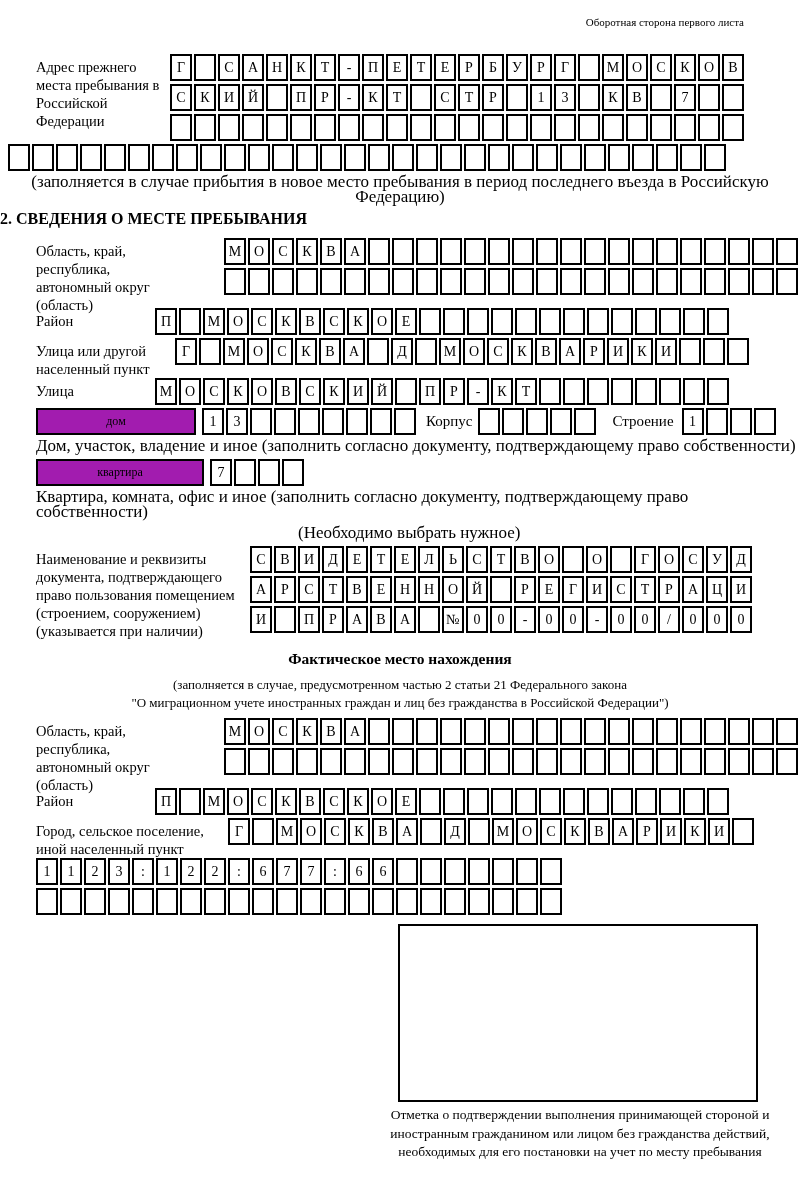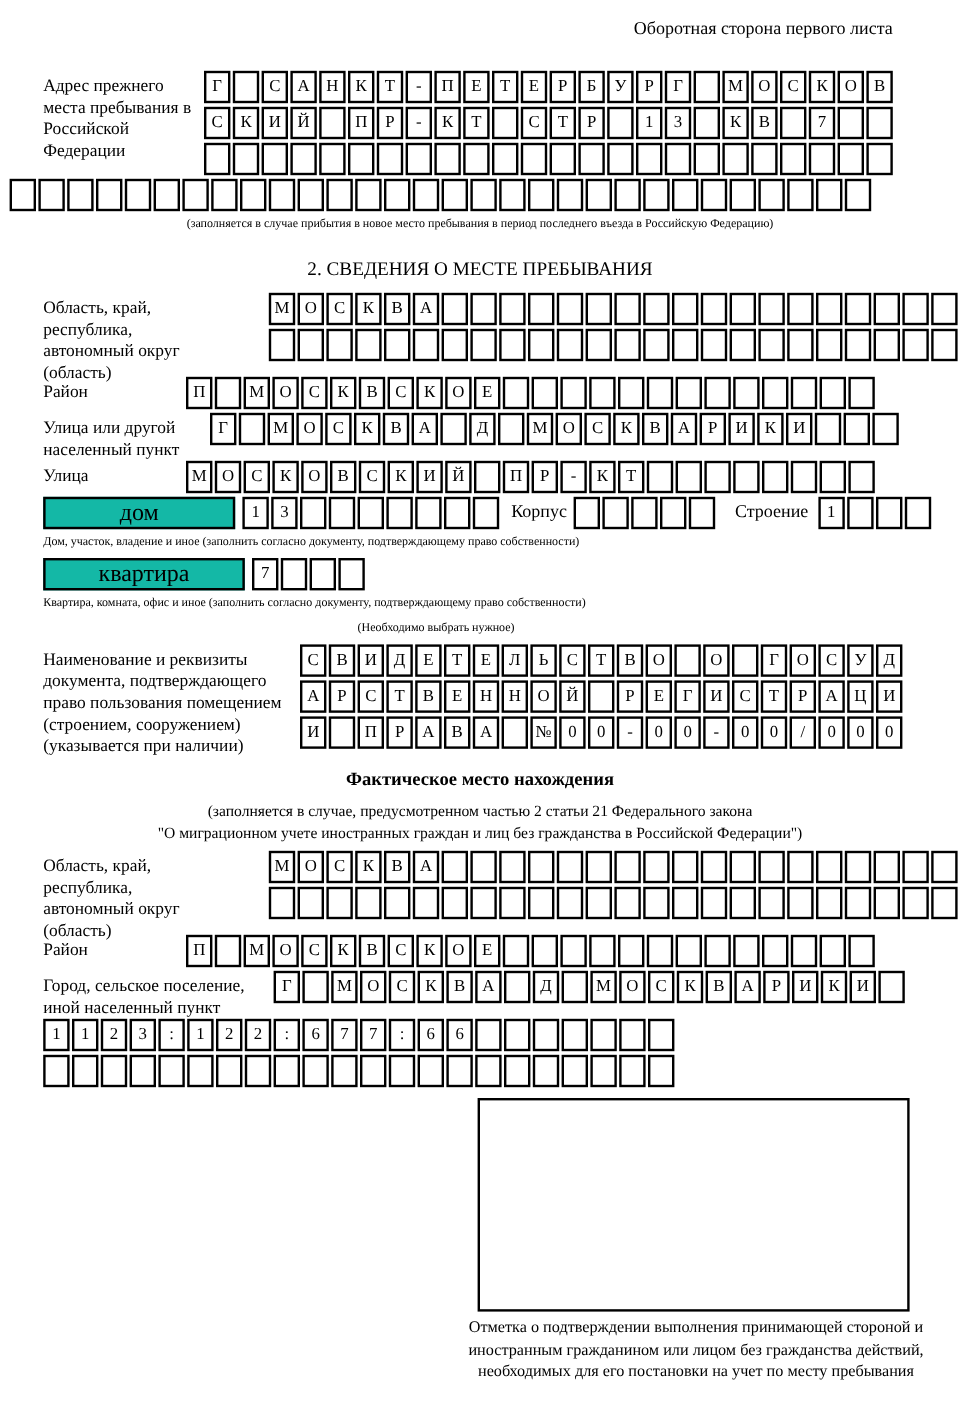--- a/index.html
+++ b/index.html
@@ -1,45 +1,45 @@
 <!DOCTYPE html>
 <html><head>
 <meta charset="utf-8">
 <style>
   html,body { margin:0; padding:0; background:#ffffff; }
   .page {
     position:relative; width:800px; height:1180px; margin:0 auto;
     background:#fff; color:#000; overflow:hidden; box-sizing:border-box;
     font-family:"Liberation Serif", serif; padding-top:16px;
   }
-  .header-note { text-align:right; padding-right:56px; font-size:15px; margin-bottom:26px; }
+  .header-note { text-align:right; padding-right:56px; font-size:11px; margin-bottom:26px; }
 
   .sect { padding-left:36px; }
   .flexrow { display:flex; align-items:flex-start; }
   .label { font-size:14.5px; line-height:18px; padding-top:4px; box-sizing:border-box; padding-right:0; }
   .w130 { width:134px; } .w115 { width:119px; } .w135 { width:139px; }
   .w210 { width:214px; } .w140 { width:144px; } .w188 { width:192px; }
 
   .boxrow { white-space:nowrap; height:27px; margin-bottom:3px; }
   .cell {
     display:inline-block; box-sizing:border-box; width:22px; height:27px;
     border:2px solid #000; margin-right:2px; text-align:center;
     font-size:14px; line-height:23px; vertical-align:top; background:#fff;
   }
   .bigbox {
     display:inline-block; box-sizing:border-box; border:2px solid #000; height:27px;
-    line-height:23px; text-align:center; font-size:20px; vertical-align:top; background:#14b8a6;
+    line-height:23px; text-align:center; font-size:12px; vertical-align:top; background:#a21caf;
   }
   .dom { width:160px; margin-right:6px; }
   .kv  { width:168px; margin-right:6px; }
   .inline-label { display:inline-block; font-size:15px; line-height:27px; vertical-align:top; }
 
-  .note { font-size:10px; line-height:15px; }
+  .note { font-size:17px; line-height:15px; }
   .center { text-align:center; }
-  .section-title { font-weight:normal; text-align:center; font-size:16px; margin:22px 0 10px; }
+  .section-title { font-weight:bold; text-align:left; font-size:16px; margin:6px 0 10px; }
   .sub-title { font-weight:bold; text-align:center; font-size:15.5px; margin:10px 12px 8px; }
   .fl-note { font-size:13px; line-height:18px; text-align:center; }
 
   .stamp-wrap { margin-top:6px; }
   .stamp-box { margin-left:398px; width:360px; height:178px; border:2px solid #000; box-sizing:border-box; }
   .stamp-caption { margin-left:384px; width:392px; font-size:13.5px; line-height:18.5px; text-align:center; margin-top:4px; }
 
   .mb4 { margin-bottom:4px; } .mb6 { margin-bottom:6px; }
   .pullup { margin-bottom:-6px;justify-content:space-between; }
 </style>

